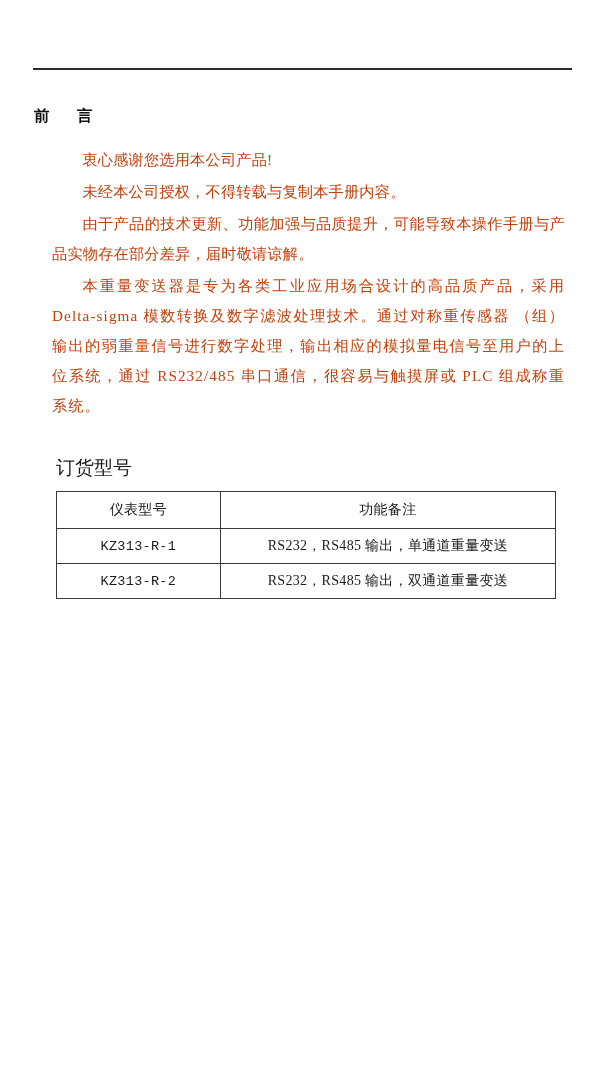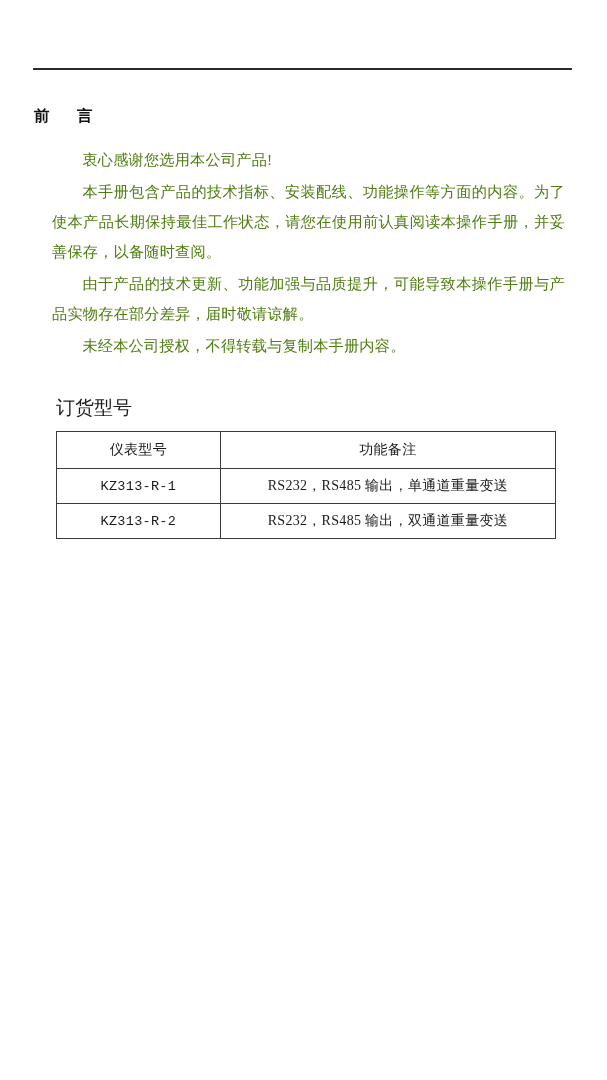--- a/index.html
+++ b/index.html
@@ -42,21 +42,21 @@
     padding-left: 18px;
     padding-right: 8px;
   }
   p.para {
     margin: 0 0 2px 0;
     font-size: 15.2px;
     line-height: 30px;
     text-indent: 2em;
     text-align: justify;
     font-family: "Liberation Serif", serif;
-    color: #4d7c0f;
+    color: #c2410c;
     letter-spacing: 0.2px;
   }
   p.para.spaced {
     letter-spacing: 1.1px;
   }
   .order-title {
     margin-top: 34px;
     margin-left: 22px;
     font-size: 19px;
     font-family: "Liberation Serif", serif;
@@ -101,23 +101,23 @@
 <body>
 
 <div class="page">
 
   <div class="top-rule"></div>
 
   <div class="doc-title">前　言</div>
 
   <div class="body-block">
     <p class="para">衷心感谢您选用本公司产品!</p>
-    <p class="para">本手册包含产品的技术指标、安装配线、功能操作等方面的内容。为了使本产品长期保持最佳工作状态，请您在使用前认真阅读本操作手册，并妥善保存，以备随时查阅。</p>
+    <p class="para">未经本公司授权，不得转载与复制本手册内容。</p>
     <p class="para">由于产品的技术更新、功能加强与品质提升，可能导致本操作手册与产品实物存在部分差异，届时敬请谅解。</p>
-    <p class="para">未经本公司授权，不得转载与复制本手册内容。</p>
+    <p class="para spaced">本重量变送器是专为各类工业应用场合设计的高品质产品，采用 Delta-sigma 模数转换及数字滤波处理技术。通过对称重传感器 （组）输出的弱重量信号进行数字处理，输出相应的模拟量电信号至用户的上位系统，通过 RS232/485 串口通信，很容易与触摸屏或 PLC 组成称重系统。</p>
   </div>
 
   <div class="order-title">订货型号</div>
 
   <table class="order-table">
     <thead>
       <tr>
         <th class="col-model">仪表型号</th>
         <th class="col-note">功能备注</th>
       </tr>

